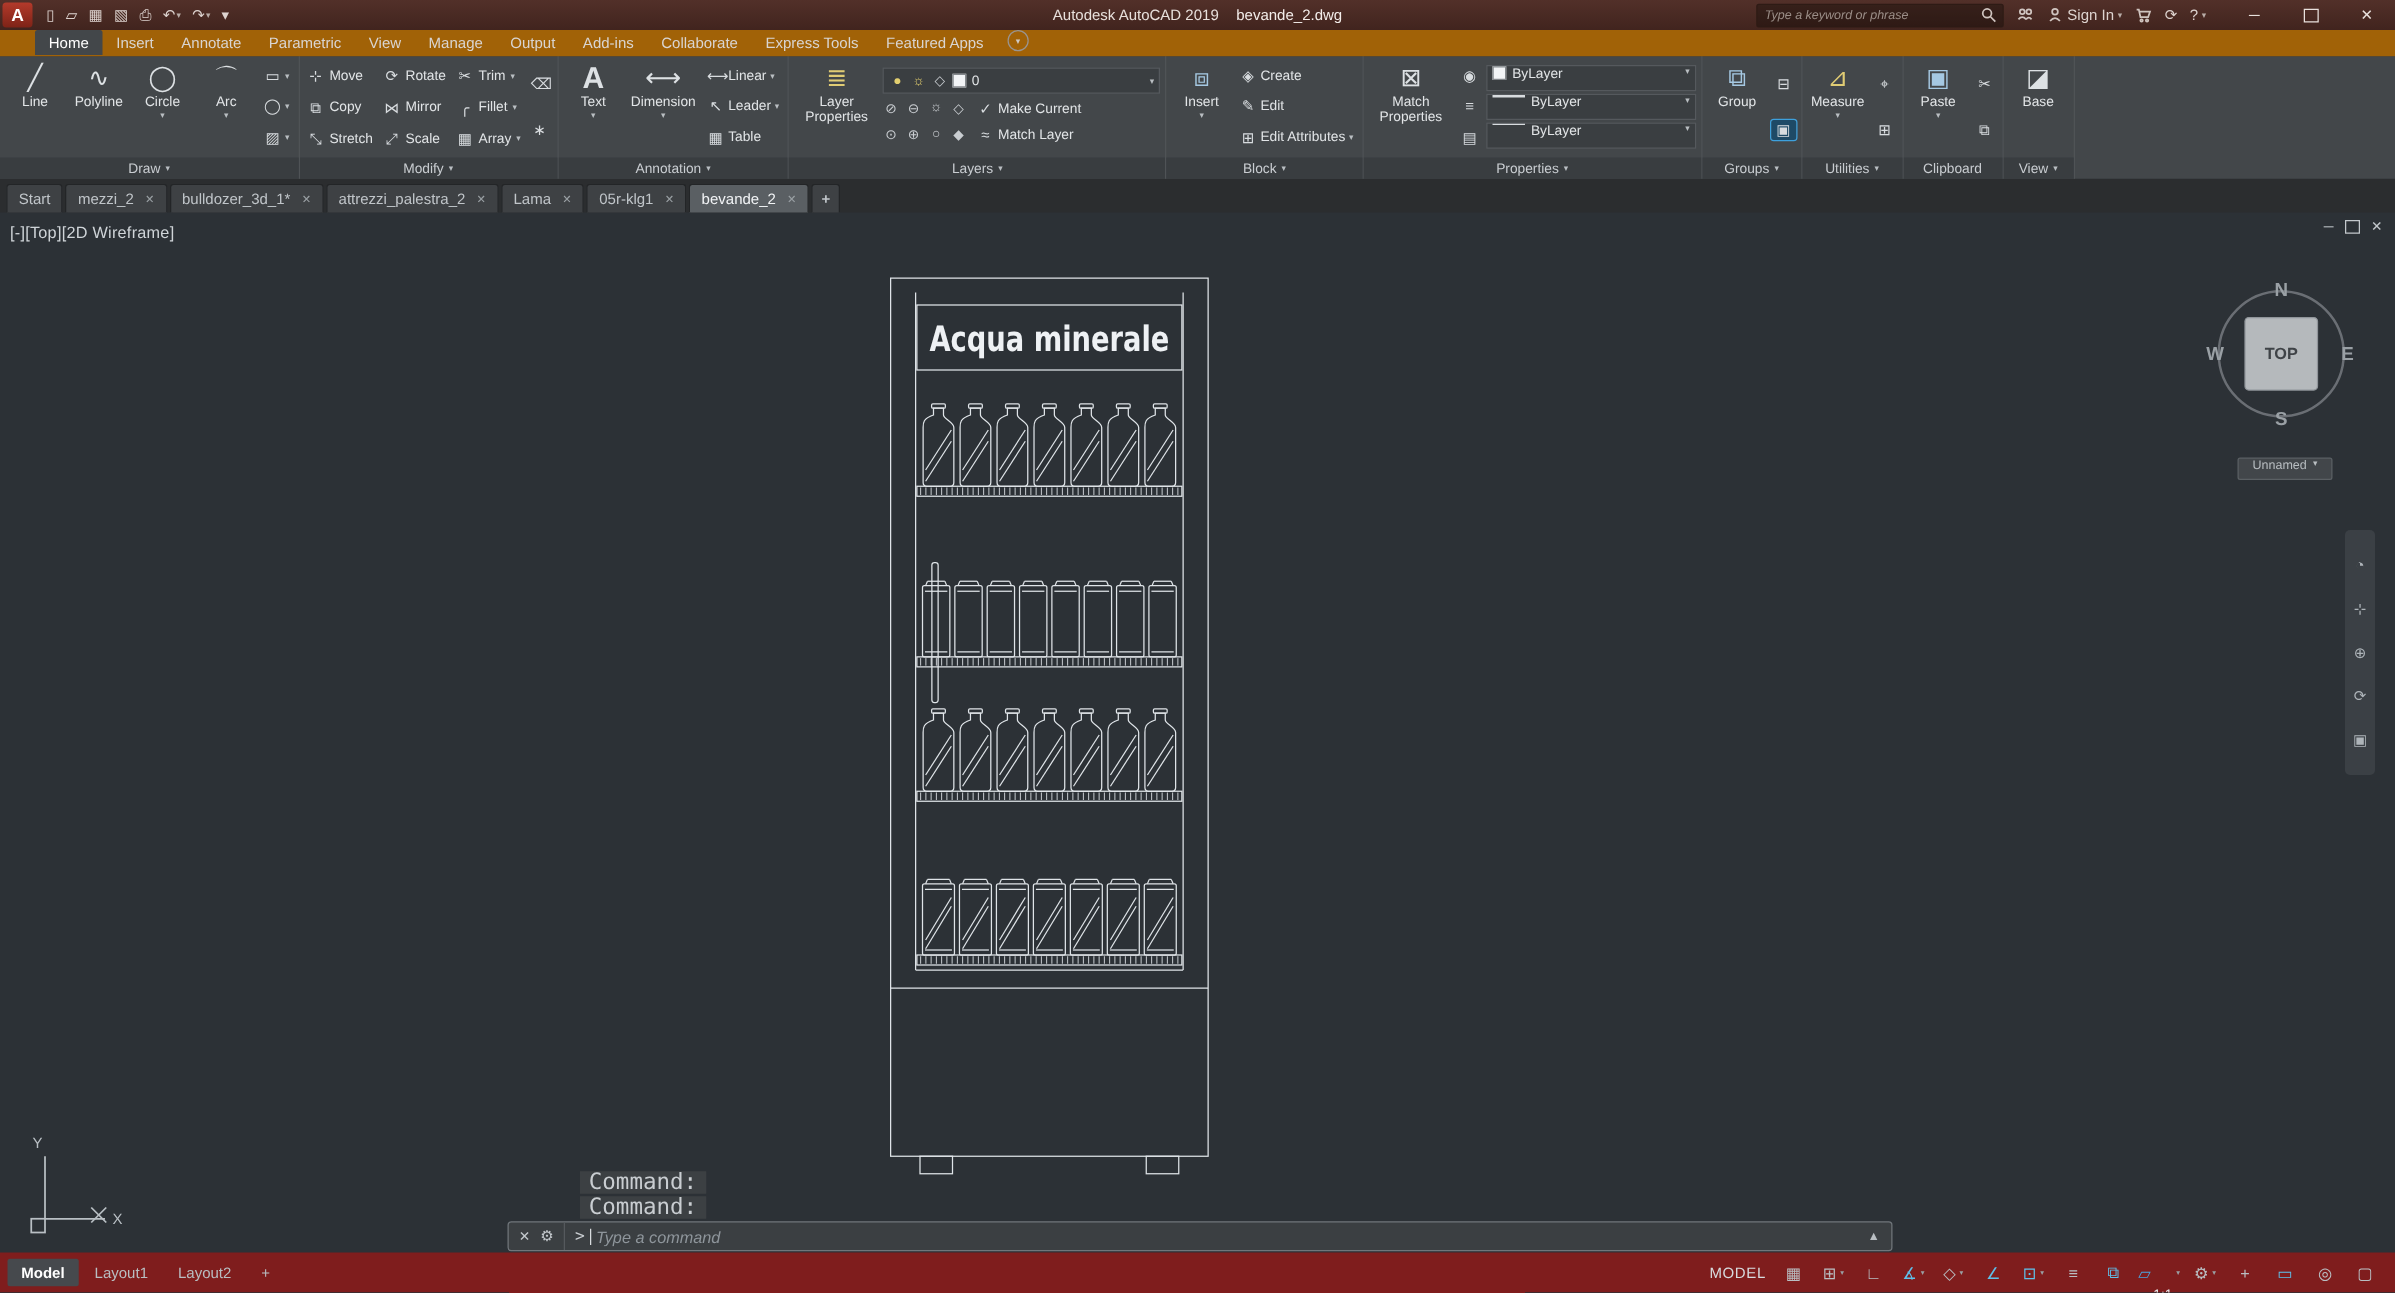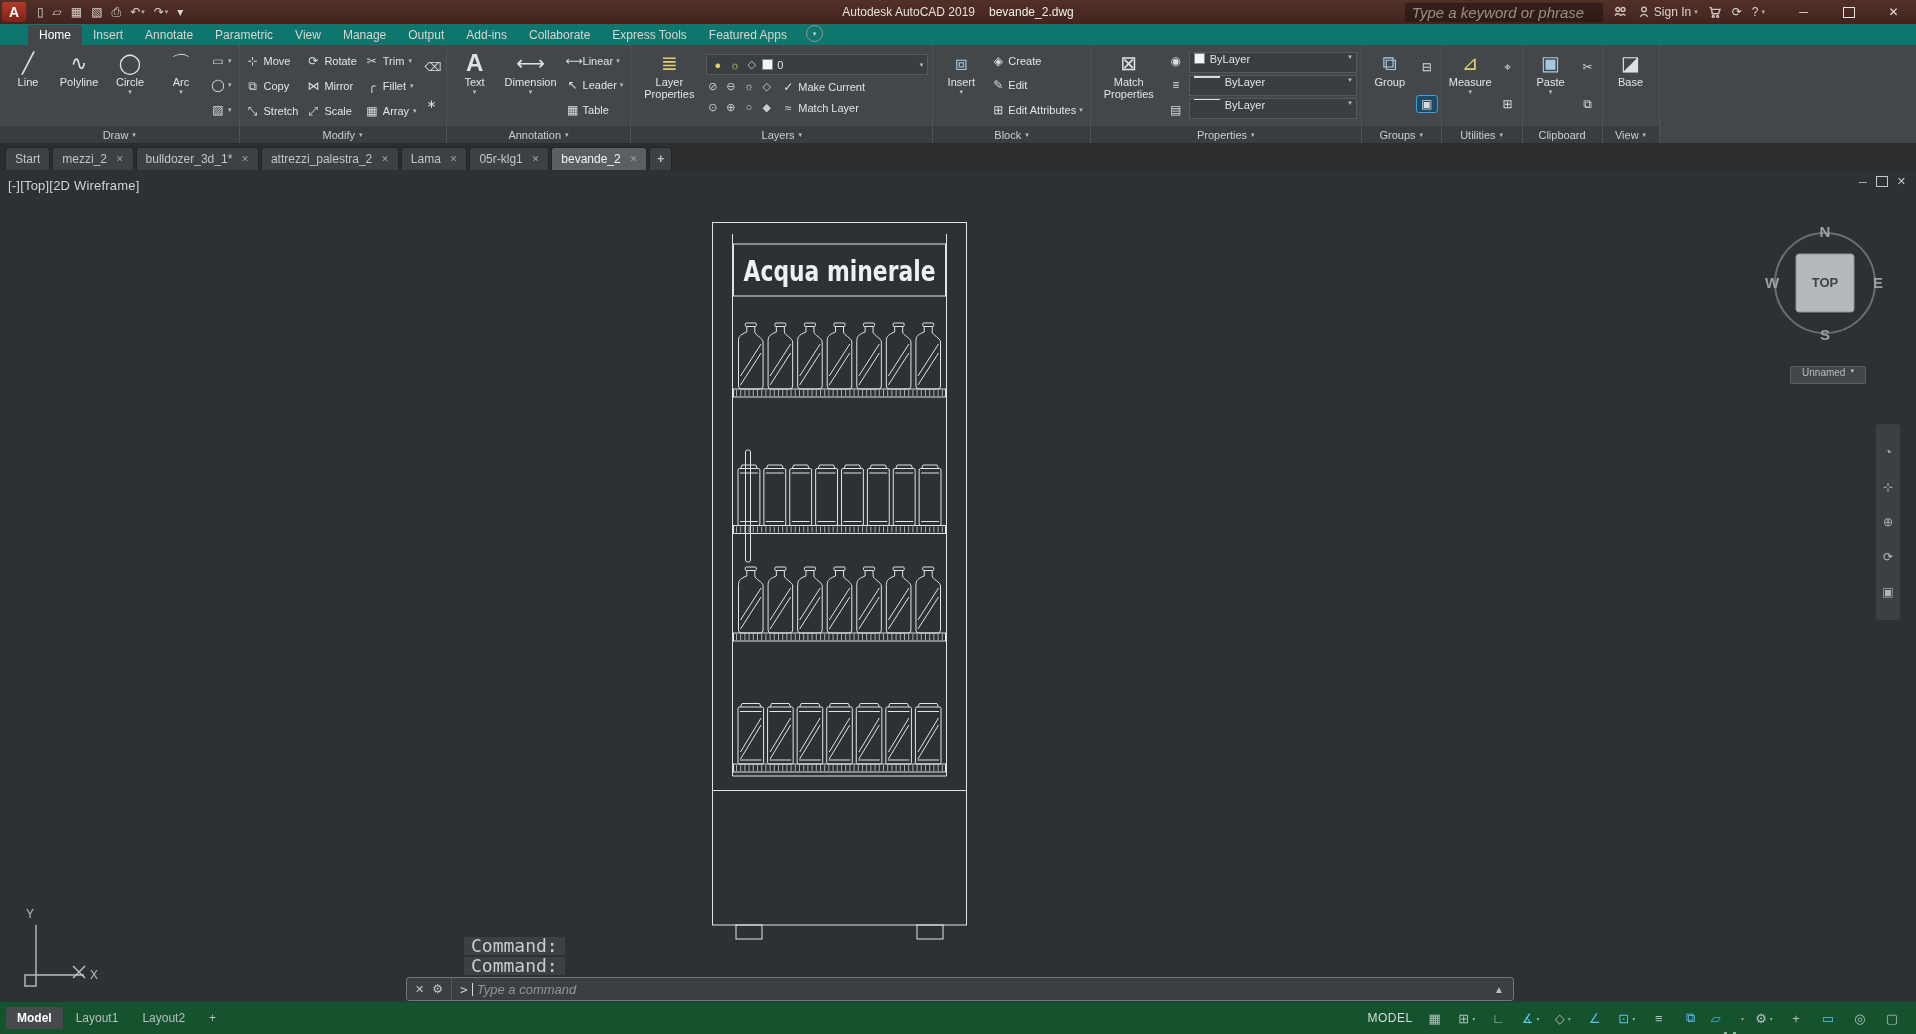--- a/index.html
+++ b/index.html
@@ -16,33 +16,33 @@
   .qbtn{display:flex;align-items:center;gap:1px;padding:1px 3px;cursor:default;color:#ddd3cf;}
   .qglyph{font-size:12px;line-height:12px;}
   .qcaret{font-size:7px;color:#b8aca7;}
   .tb-title{position:absolute;left:0;right:0;top:0;height:24px;display:flex;gap:14px;
     align-items:center;justify-content:center;pointer-events:none;color:#e8e0dc;}
   .tb-title .doc{color:#f3edea;}
   .tb-right{margin-left:auto;display:flex;align-items:center;gap:10px;height:24px;z-index:2;}
   .tb-search{display:flex;align-items:center;background:rgba(10,5,3,.35);border:1px solid #2e1b15;
     border-radius:2px;height:17px;width:188px;padding:0 4px;}
   .tb-search-input{flex:1;background:transparent;border:none;outline:none;color:#d8cfcb;
-    font-size:15px;font-style:italic;font-family:"Liberation Sans",sans-serif;}
+    font-size:10px;font-style:italic;font-family:"Liberation Sans",sans-serif;}
   .tb-search-input::placeholder{color:#9b8e88;font-style:italic;}
   .tb-svg{stroke:#cfc4bf;stroke-width:1.6;fill:none;width:14px;height:14px;}
   .tb-ico{display:flex;align-items:center;gap:3px;color:#ddd3cf;font-size:12px;cursor:default;}
   .tb-caret{font-size:7px;color:#b8aca7;}
   .winbtns{display:flex;margin-left:6px;}
   .winbtn{width:45px;height:24px;display:flex;align-items:center;justify-content:center;
     color:#e9e1dd;font-size:12px;cursor:default;}
   .maxbox{width:10px;height:9px;border:1px solid currentColor;display:block;}
 
   
-  .ribtabs{position:absolute;top:24px;left:0;right:0;height:21px;background:#0f766e;
-    display:flex;align-items:center;padding-left:28px;font-size:12px;color:#d9d5d2;z-index:49;}
+  .ribtabs{position:absolute;top:24px;left:0;right:0;height:21px;background:#a16207;
+    display:flex;align-items:flex-start;padding-left:28px;font-size:12px;color:#d9d5d2;z-index:49;}
   .rtab{padding:3px 11px 3px;cursor:default;white-space:nowrap;}
   .rtab.active{background:#43474a;color:#ffffff;border-radius:2px 2px 0 0;}
   .rib-opt{width:15px;height:15px;border:1px solid #9a948f;border-radius:50%;margin:0 0 2px 8px;
     display:flex;align-items:center;justify-content:center;font-size:7px;color:#cfc9c5;}
 
   
   .ribbon{position:absolute;top:45px;left:0;right:0;height:98px;background:#43474a;
     display:flex;color:#e2e5e7;z-index:48;}
   .panel{display:flex;flex-direction:column;border-right:1px solid #4f5356;flex:0 0 auto;}
   .pbody{flex:1;display:flex;align-items:stretch;padding:2px 4px;gap:3px;}
@@ -117,21 +117,21 @@
   .cmd-x{font-size:11px;color:#c3c8cc;}
   .cmd-wrench{font-size:12px;color:#c3c8cc;}
   .cmd-prompt-glyph{margin-left:8px;font-family:"DejaVu Sans Mono",monospace;color:#c9cdd1;}
   .cmd-cursor{width:1px;height:13px;background:#d8dcdf;margin:0 2px 0 4px;}
   .cmd-field{flex:1;background:transparent;border:none;outline:none;color:#c9cdd1;
     font-size:13px;font-style:italic;font-family:"Liberation Sans",sans-serif;}
   .cmd-field::placeholder{color:#8e959b;font-style:italic;}
   .cmd-up{padding:0 9px;color:#b9bec2;font-size:10px;}
 
   
-  .statusbar{position:absolute;left:0;right:0;bottom:0;height:32px;background:#14532d;
+  .statusbar{position:absolute;left:0;right:0;bottom:0;height:32px;background:#7f1d1d;
     display:flex;align-items:center;padding:0 6px;z-index:50;}
   .stabs{display:flex;align-items:center;gap:2px;}
   .stab{font-size:12px;padding:4px 11px;color:#b9bec2;cursor:default;border-radius:2px;}
   .stab.active{background:#46494d;color:#ffffff;font-weight:bold;}
   .sspacer{flex:1;}
   .model-label{font-size:12px;color:#d7dbde;letter-spacing:.5px;margin-right:8px;cursor:default;}
   .sicons{display:flex;align-items:center;gap:4px;padding-right:4px;}
   .sicon{min-width:24px;height:22px;display:flex;align-items:center;justify-content:center;
     gap:2px;font-size:13px;border-radius:2px;cursor:default;padding:0 2px;}
   .sicon .stext{font-size:11px;color:#e8ebee;margin-top:36px;}

